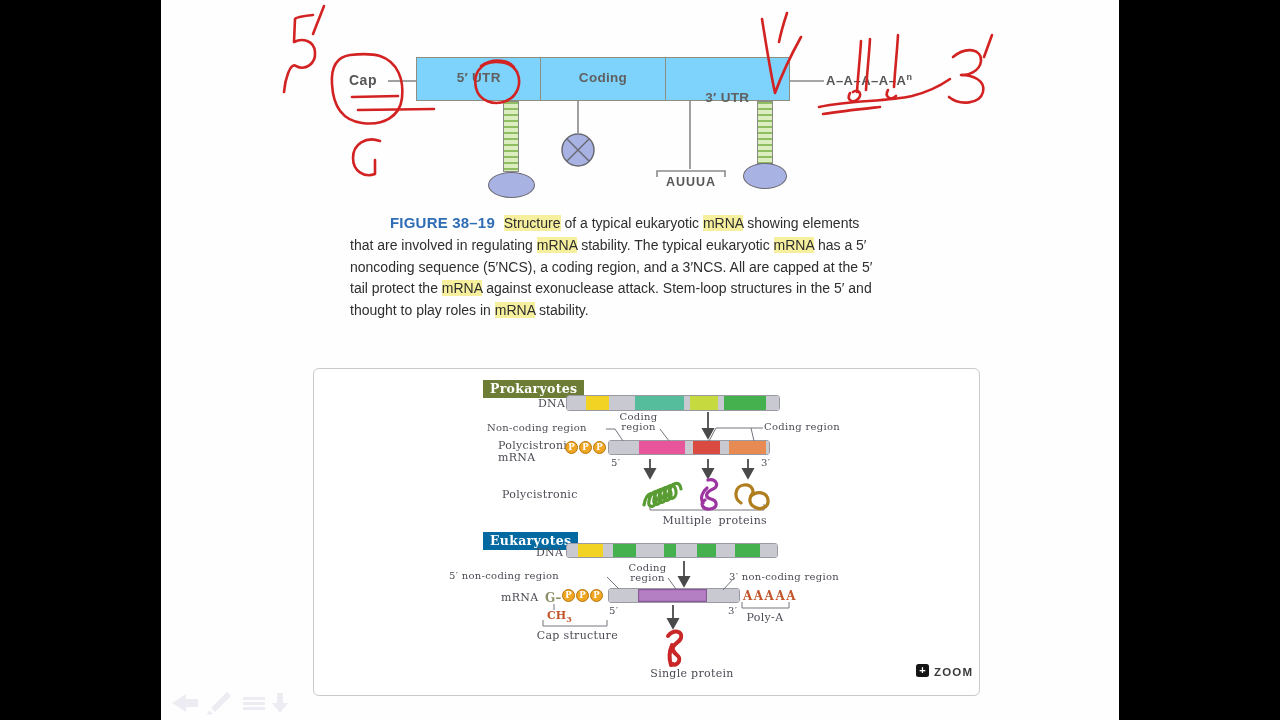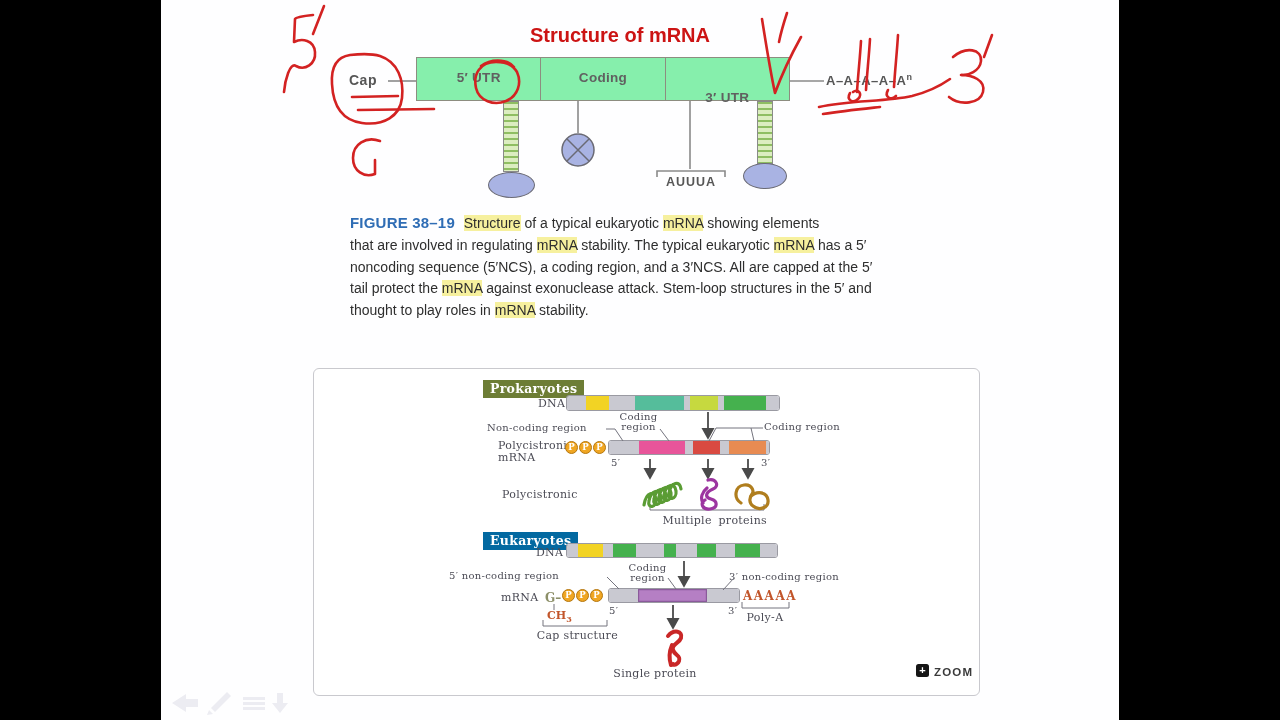--- a/index.html
+++ b/index.html
@@ -4,35 +4,35 @@
 <style>
   html,body{margin:0;padding:0;background:#000;}
   #stage{position:relative;width:1280px;height:720px;background:#000;overflow:hidden;
          font-family:"Liberation Sans",sans-serif;}
   .white{position:absolute;left:161px;top:0;width:958px;height:720px;background:#fefeff;}
   .abs{position:absolute;}
   
   .title{left:480px;top:24px;width:280px;text-align:center;font-size:20px;font-weight:bold;color:#cc1414;}
   
   .caplab{left:349px;top:72px;font-size:14px;font-weight:600;color:#565656;letter-spacing:.5px;}
-  .mrow{left:416px;top:57px;width:374px;height:44px;display:flex;background:#86efac;
+  .mrow{left:416px;top:57px;width:374px;height:44px;display:flex;background:#7dd3fc;
         border:1.6px solid #8d8d80;box-sizing:border-box;}
   .mcell{flex:1 0 0;text-align:center;line-height:40px;font-size:13.5px;font-weight:600;color:#606060;
          border-right:1.6px solid #8d8d80;letter-spacing:.3px;}
   .mcell:last-child{border-right:none;margin-top:20px;}
   .polya{left:826px;top:72px;font-size:13px;font-weight:600;color:#565656;letter-spacing:.5px;}
   .polya sup{font-size:9px;}
   .stem{background:repeating-linear-gradient(180deg,#8fbe62 0 2.5px,#dcedc0 2.5px 6px);
         border:1px solid #8a8a8a;box-sizing:border-box;}
   .loop{background:#a9b3e3;border:1.5px solid #6a6a74;border-radius:50%;box-sizing:border-box;}
   .auuua{left:656px;top:175px;width:70px;text-align:center;font-size:12.5px;font-weight:600;color:#565656;letter-spacing:1px;}
   
   .caption{left:350px;top:212px;width:560px;color:#2e2e2e;font-size:14px;}
   .cap-line{white-space:nowrap;line-height:21.8px;}
-  .cap-line .fig{color:#2f6db5;font-weight:bold;font-size:15px;letter-spacing:.2px;}
+  .cap-line .fig{color:#2f6db5;font-weight:bold;font-size:15px;letter-spacing:.2px;margin-left:40px;}
   .cap-line .hl{background:#f6f09e;}
   
   .panel{left:313px;top:368px;width:667px;height:328px;border:1px solid #c9c9ce;border-radius:6px;background:#fff;box-sizing:border-box;}
   .badge{color:#fff;font-family:"DejaVu Serif",serif;font-weight:bold;font-size:12.5px;
          padding:1px 7px 2px 7px;letter-spacing:.3px;margin-left:35px;}
   .badge.prok{left:448px;top:380px;background:#6d7d35;}
   .badge.euk{left:448px;top:532px;background:#0369a1;}
   .flab{font-family:"DejaVu Serif",serif;font-size:11px;color:#4b4b55;letter-spacing:.3px;line-height:11px;}
   .flab.sm{font-size:10px;}
   .bar{display:flex;border:1px solid #9a9aa2;border-radius:3px;overflow:hidden;box-sizing:border-box;}
@@ -46,21 +46,20 @@
            color:#fff;font-size:11px;line-height:12px;text-align:center;font-weight:bold;}
   .zoomlab{left:934px;top:666px;font-size:11.5px;font-weight:bold;color:#3a3a3a;letter-spacing:1.2px;}
   svg.overlay{position:absolute;left:0;top:0;pointer-events:none;}
 </style>
 </head>
 <body>
 
 <div id="stage">
   <div class="white"></div>
 
-  <div class="abs title">Structure of mRNA</div>
 
   <div class="abs caplab">Cap</div>
   <div class="abs mrow">
     <div class="mcell">5′ UTR</div>
     <div class="mcell">Coding</div>
     <div class="mcell">3′ UTR</div>
   </div>
   <div class="abs polya">
     <span>A–A–A–A–A</span><sup>n</sup>
   </div>
@@ -146,21 +145,21 @@
       <div style="flex: 25 0 0px; background: rgb(201, 201, 209);"></div>
     </div>
   <div class="abs flab sm" style="left:609px;top:605px;">5′</div>
   <div class="abs flab sm" style="left:728px;top:605px;">3′</div>
   <div class="abs accent" style="left:743px;top:589px;font-size:12px;letter-spacing:1.5px;">AAAAA</div>
   <div class="abs accent" style="left:547px;top:609px;font-size:11px;">
     <span>CH</span><sub style="font-size:8px;">3</sub>
   </div>
   <div class="abs flab" style="left:533px;top:630px;width:85px;text-align:right;">Cap structure</div>
   <div class="abs flab" style="left:735px;top:612px;width:60px;text-align:center;">Poly-A</div>
-  <div class="abs flab" style="left:605px;top:668px;width:100px;text-align:center;">Single protein</div>
+  <div class="abs flab" style="left:642px;top:668px;width:100px;text-align:center;">Single protein</div>
 
   <div class="abs zoombox">+</div>
   <div class="abs zoomlab">ZOOM</div>
 
   <svg class="overlay" width="1280" height="720" viewBox="0 0 1280 720">
 
     <g stroke="#8a8a8a" stroke-width="1.6" fill="none">
       <path d="M 388,81 L 416,81"></path>
       <path d="M 790,81 L 824,81"></path>
       <path d="M 578,101 L 578,133"></path>

